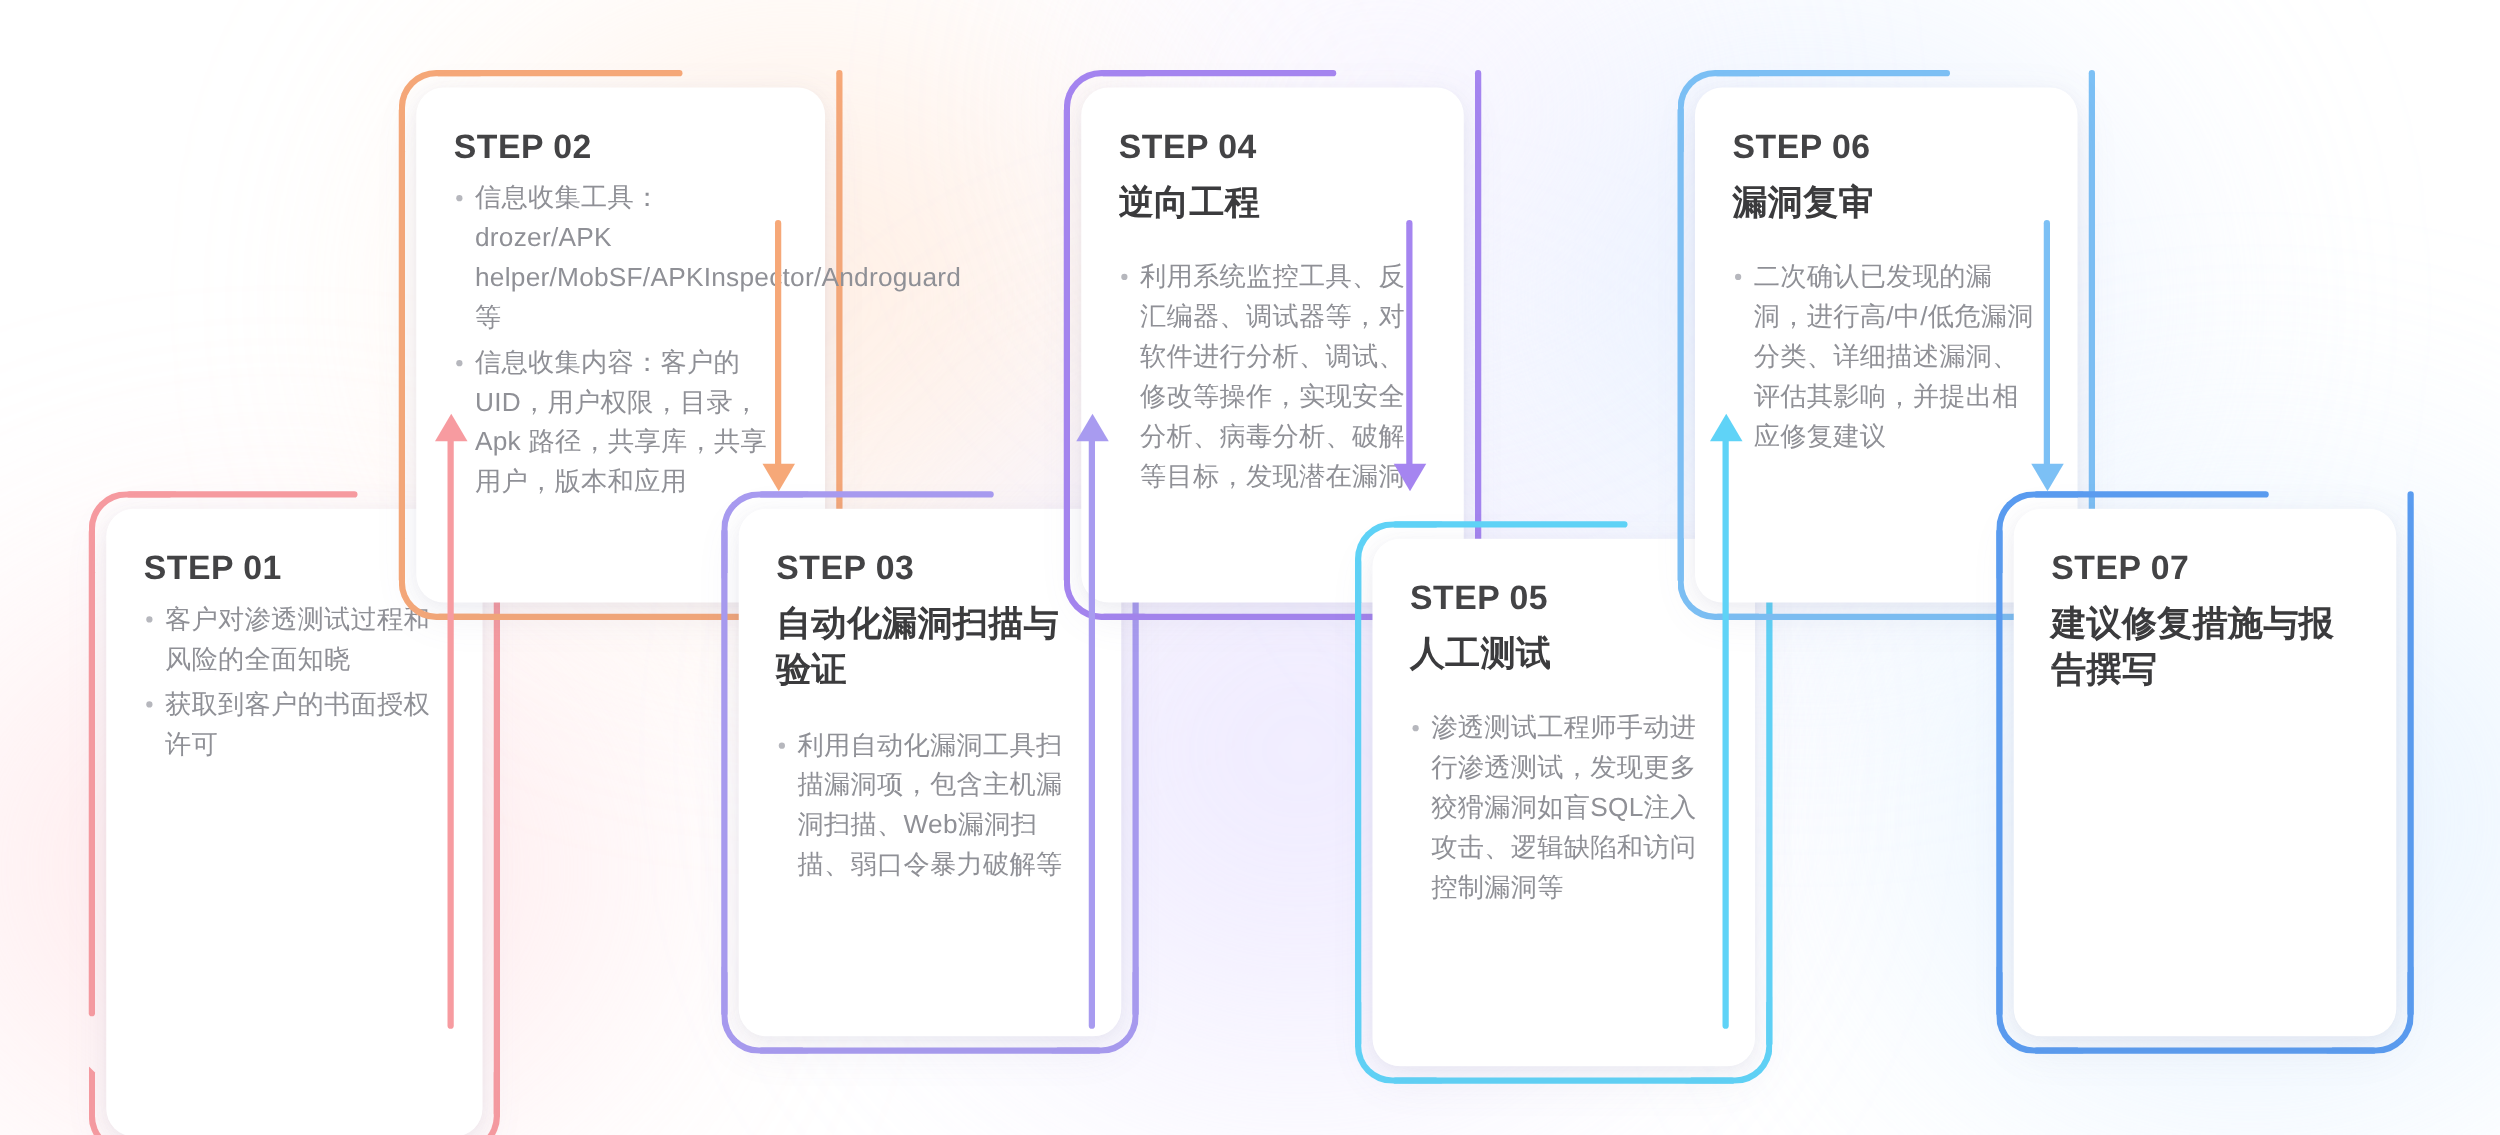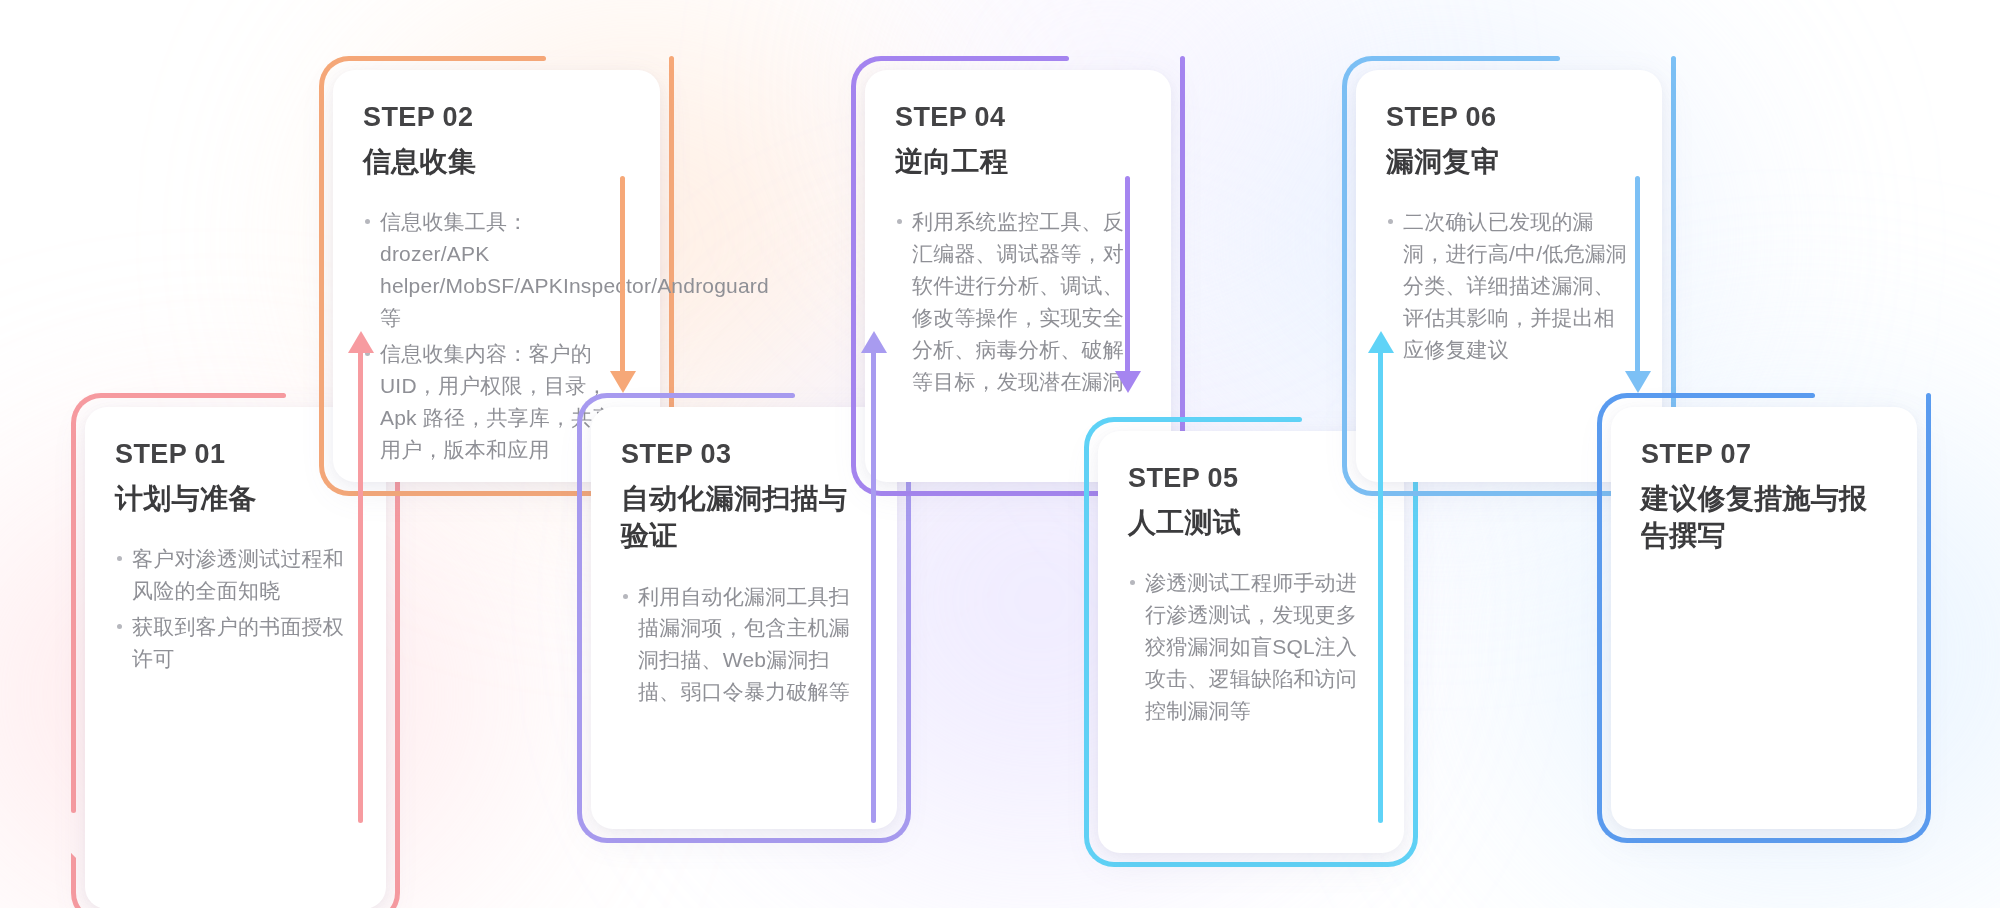--- a/index.html
+++ b/index.html
@@ -88,39 +88,37 @@
         <div class="seg h" style="left: 30px; top: 0px; width: 185px; background: rgb(247, 155, 160);"></div>
         <div class="corner" style="left: 0px; top: 0px; width: 60px; height: 60px; border-color: rgb(247, 155, 160) transparent transparent rgb(247, 155, 160); border-radius: 30px 0px 0px;"></div>
         <div class="seg v" style="left: 0px; top: 30px; height: 390px; background: rgb(247, 155, 160);"></div>
         <div class="corner" style="left: 0px; bottom: 0px; width: 60px; height: 60px; border-color: transparent transparent rgb(247, 155, 160) rgb(247, 155, 160); border-radius: 0px 0px 0px 30px;"></div>
         <div class="seg h" style="left: 30px; bottom: 0px; width: 269px; background: rgb(247, 155, 160);"></div>
         <div class="corner" style="right: 0px; bottom: 0px; width: 60px; height: 60px; border-color: transparent rgb(247, 155, 160) rgb(247, 155, 160) transparent; border-radius: 0px 0px 30px;"></div>
         <div class="seg v" style="right: 0px; bottom: 30px; height: 420px; background: rgb(247, 155, 160);"></div>
         <div class="face"></div>
         <div class="inner">
           <div class="step-no">STEP 01</div>
-          <div class="step-title">计划与准备</div>
           <ul class="bullets">
             <li>客户对渗透测试过程和风险的全面知晓</li>
             <li>获取到客户的书面授权许可</li>
           </ul>
         </div>
       </div>
       <div class="card" style="left: 319px; top: 56px; width: 355px; height: 440px;">
         <div class="seg h" style="left: 30px; top: 0px; width: 197px; background: rgb(246, 168, 120);"></div>
         <div class="corner" style="left: 0px; top: 0px; width: 60px; height: 60px; border-color: rgb(246, 168, 120) transparent transparent rgb(246, 168, 120); border-radius: 30px 0px 0px;"></div>
         <div class="seg v" style="left: 0px; top: 30px; height: 380px; background: rgb(246, 168, 120);"></div>
         <div class="corner" style="left: 0px; bottom: 0px; width: 60px; height: 60px; border-color: transparent transparent rgb(246, 168, 120) rgb(246, 168, 120); border-radius: 0px 0px 0px 30px;"></div>
         <div class="seg h" style="left: 30px; bottom: 0px; width: 287px; background: rgb(246, 168, 120);"></div>
         <div class="corner" style="right: 0px; bottom: 0px; width: 60px; height: 60px; border-color: transparent rgb(246, 168, 120) rgb(246, 168, 120) transparent; border-radius: 0px 0px 30px;"></div>
         <div class="seg v" style="right: 0px; bottom: 30px; height: 410px; background: rgb(246, 168, 120);"></div>
         <div class="face"></div>
         <div class="inner">
           <div class="step-no">STEP 02</div>
-          <div class="step-title">信息收集</div>
           <ul class="bullets">
             <li>信息收集工具：drozer/APK helper/MobSF/APKInspector/Androguard等</li>
             <li>信息收集内容：客户的 UID，用户权限，目录，Apk 路径，共享库，共享用户，版本和应用</li>
           </ul>
         </div>
       </div>
       <div class="card" style="left: 577px; top: 393px; width: 334px; height: 450px;">
         <div class="seg h" style="left: 30px; top: 0px; width: 188px; background: rgb(168, 155, 240);"></div>
         <div class="corner" style="left: 0px; top: 0px; width: 60px; height: 60px; border-color: rgb(168, 155, 240) transparent transparent rgb(168, 155, 240); border-radius: 30px 0px 0px;"></div>
         <div class="seg v" style="left: 0px; top: 30px; height: 390px; background: rgb(168, 155, 240);"></div>

